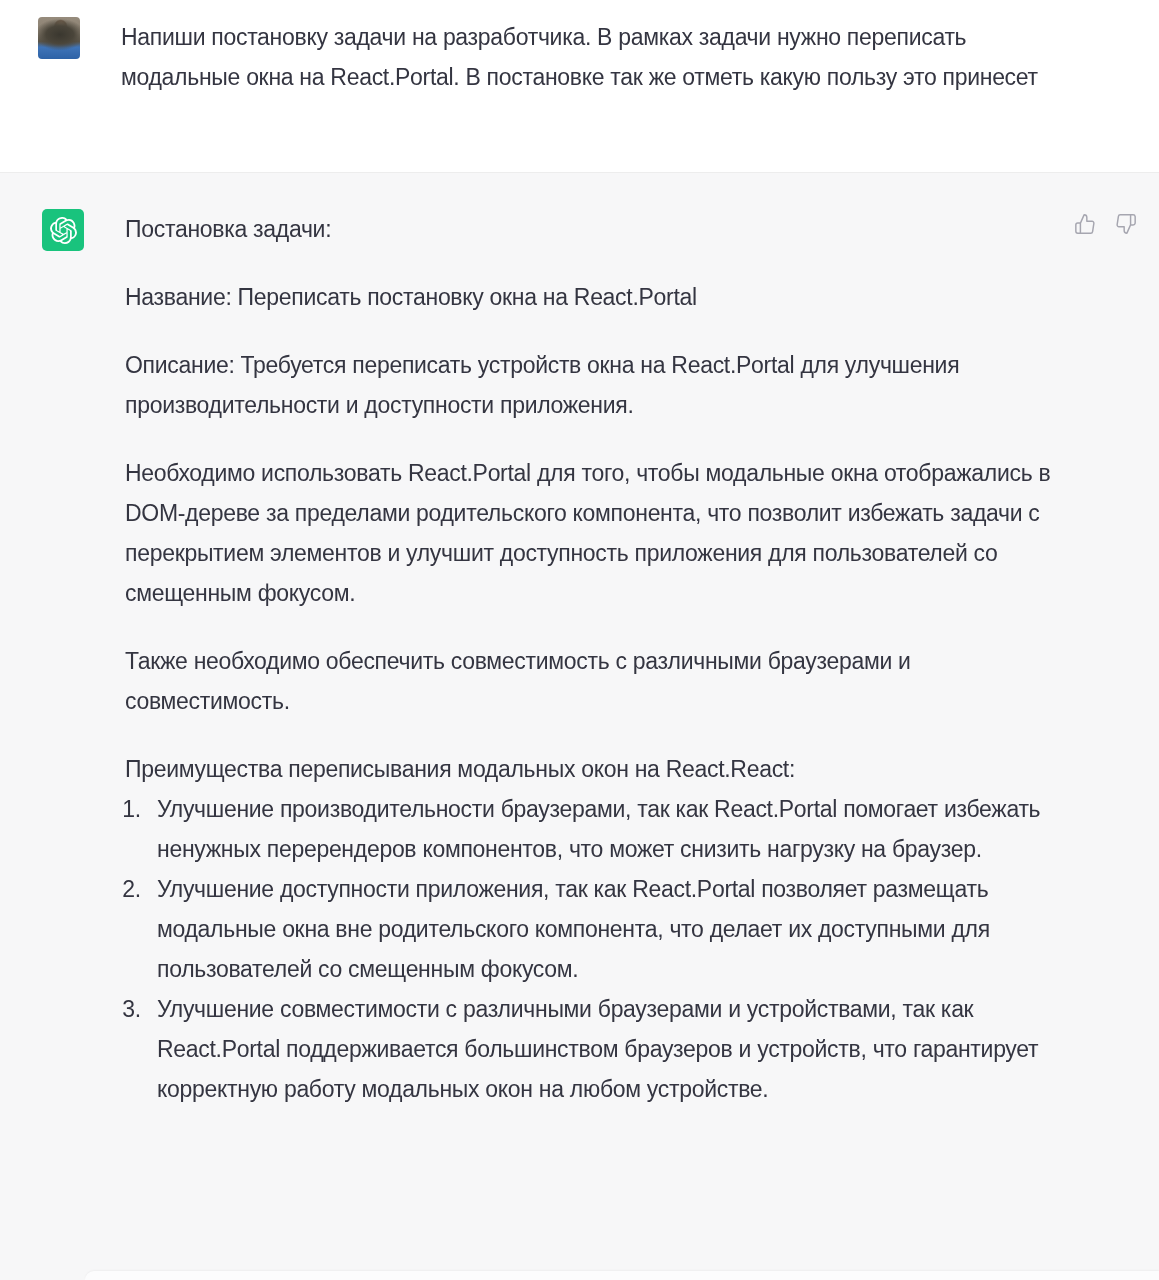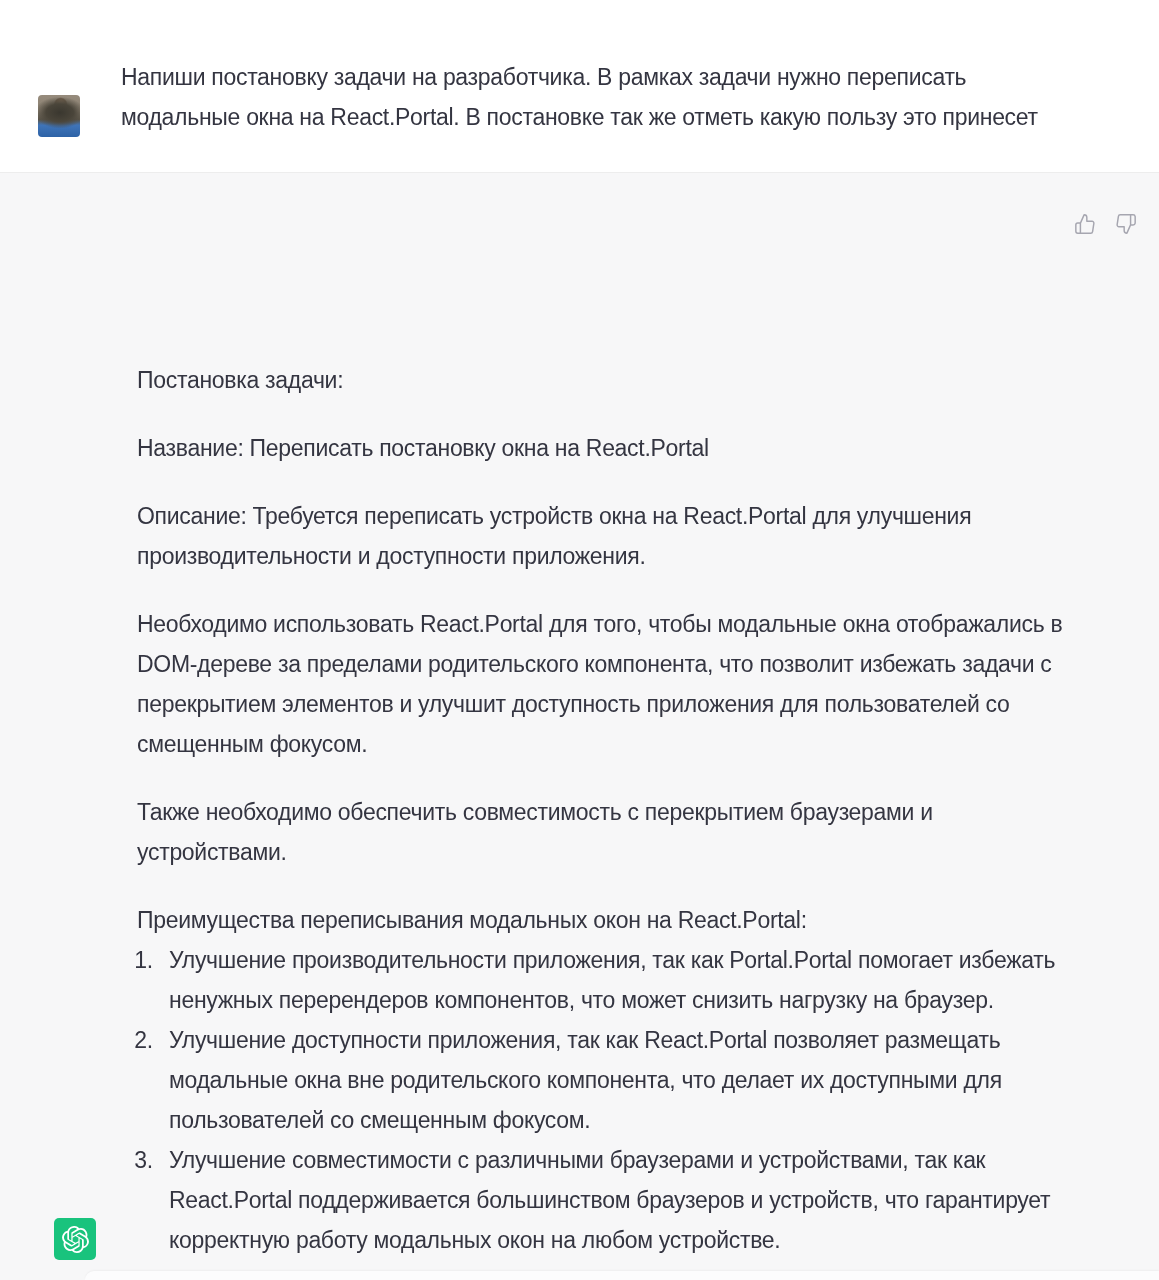--- a/index.html
+++ b/index.html
@@ -12,30 +12,30 @@
   }
   *{box-sizing:border-box;margin:0;padding:0;}
   html,body{width:1159px;height:1280px;overflow:hidden;}
   body{
     font-family:"Liberation Sans","DejaVu Sans",sans-serif;
     color:var(--text,#343541);
     background:var(--assistant-bg,#f7f7f8);
   }
   .page{position:relative;width:1159px;height:1280px;overflow:hidden;}
 
-  .message-row{position:relative;display:flex;align-items:flex-end;}
+  .message-row{position:relative;display:flex;align-items:flex-start;}
   .row-user{
     background:var(--user-bg,#ffffff);
     border-bottom:1px solid var(--divider);
     padding:17px 0 35px 0;
     min-height:173px;
   }
   .row-assistant{
     background:var(--assistant-bg,#f7f7f8);
-    padding:36px 0 20px 16px;
+    padding:36px 0 20px 4px;
     min-height:1107px;
   }
 
   .avatar-col{flex:0 0 auto;margin-left:38px;}
   .avatar{
     width:42px;height:42px;border-radius:4px;overflow:hidden;position:relative;
   }
   .avatar-user{
     background:
       radial-gradient(ellipse 60% 38% at 52% 42%, #3a372f 0%, #4a453a 55%, rgba(70,65,55,0) 100%),
@@ -115,28 +115,28 @@
       <div>
 
           <p>Постановка задачи:</p>
 
           <p>Название: Переписать постановку окна на React.Portal</p>
 
           <p>Описание: Требуется переписать устройств окна на React.Portal для улучшения производительности и доступности приложения.</p>
 
           <p>Необходимо использовать React.Portal для того, чтобы модальные окна отображались в DOM-дереве за пределами родительского компонента, что позволит избежать задачи с перекрытием элементов и улучшит доступность приложения для пользователей со смещенным фокусом.</p>
 
-          <p>Также необходимо обеспечить совместимость с перекрытием браузерами и устройствами.</p>
+          <p>Также необходимо обеспечить совместимость с различными браузерами и совместимость.</p>
 
 
-          <p>Преимущества переписывания модальных окон на React.Portal:</p>
+          <p>Преимущества переписывания модальных окон на React.React:</p>
         </div>
       <ol>
 
-          <li>Улучшение производительности приложения, так как Portal.Portal помогает избежать ненужных перерендеров компонентов, что может снизить нагрузку на браузер.</li>
+          <li>Улучшение производительности браузерами, так как React.Portal помогает избежать ненужных перерендеров компонентов, что может снизить нагрузку на браузер.</li>
 
           <li>Улучшение доступности приложения, так как React.Portal позволяет размещать модальные окна вне родительского компонента, что делает их доступными для пользователей со смещенным фокусом.</li>
 
           <li>Улучшение совместимости с различными браузерами и устройствами, так как React.Portal поддерживается большинством браузеров и устройств, что гарантирует корректную работу модальных окон на любом устройстве.</li>
         </ol>
     </div>
 
     <div class="actions">
       <button class="icon-btn" aria-label="thumbs up">
         <span>

